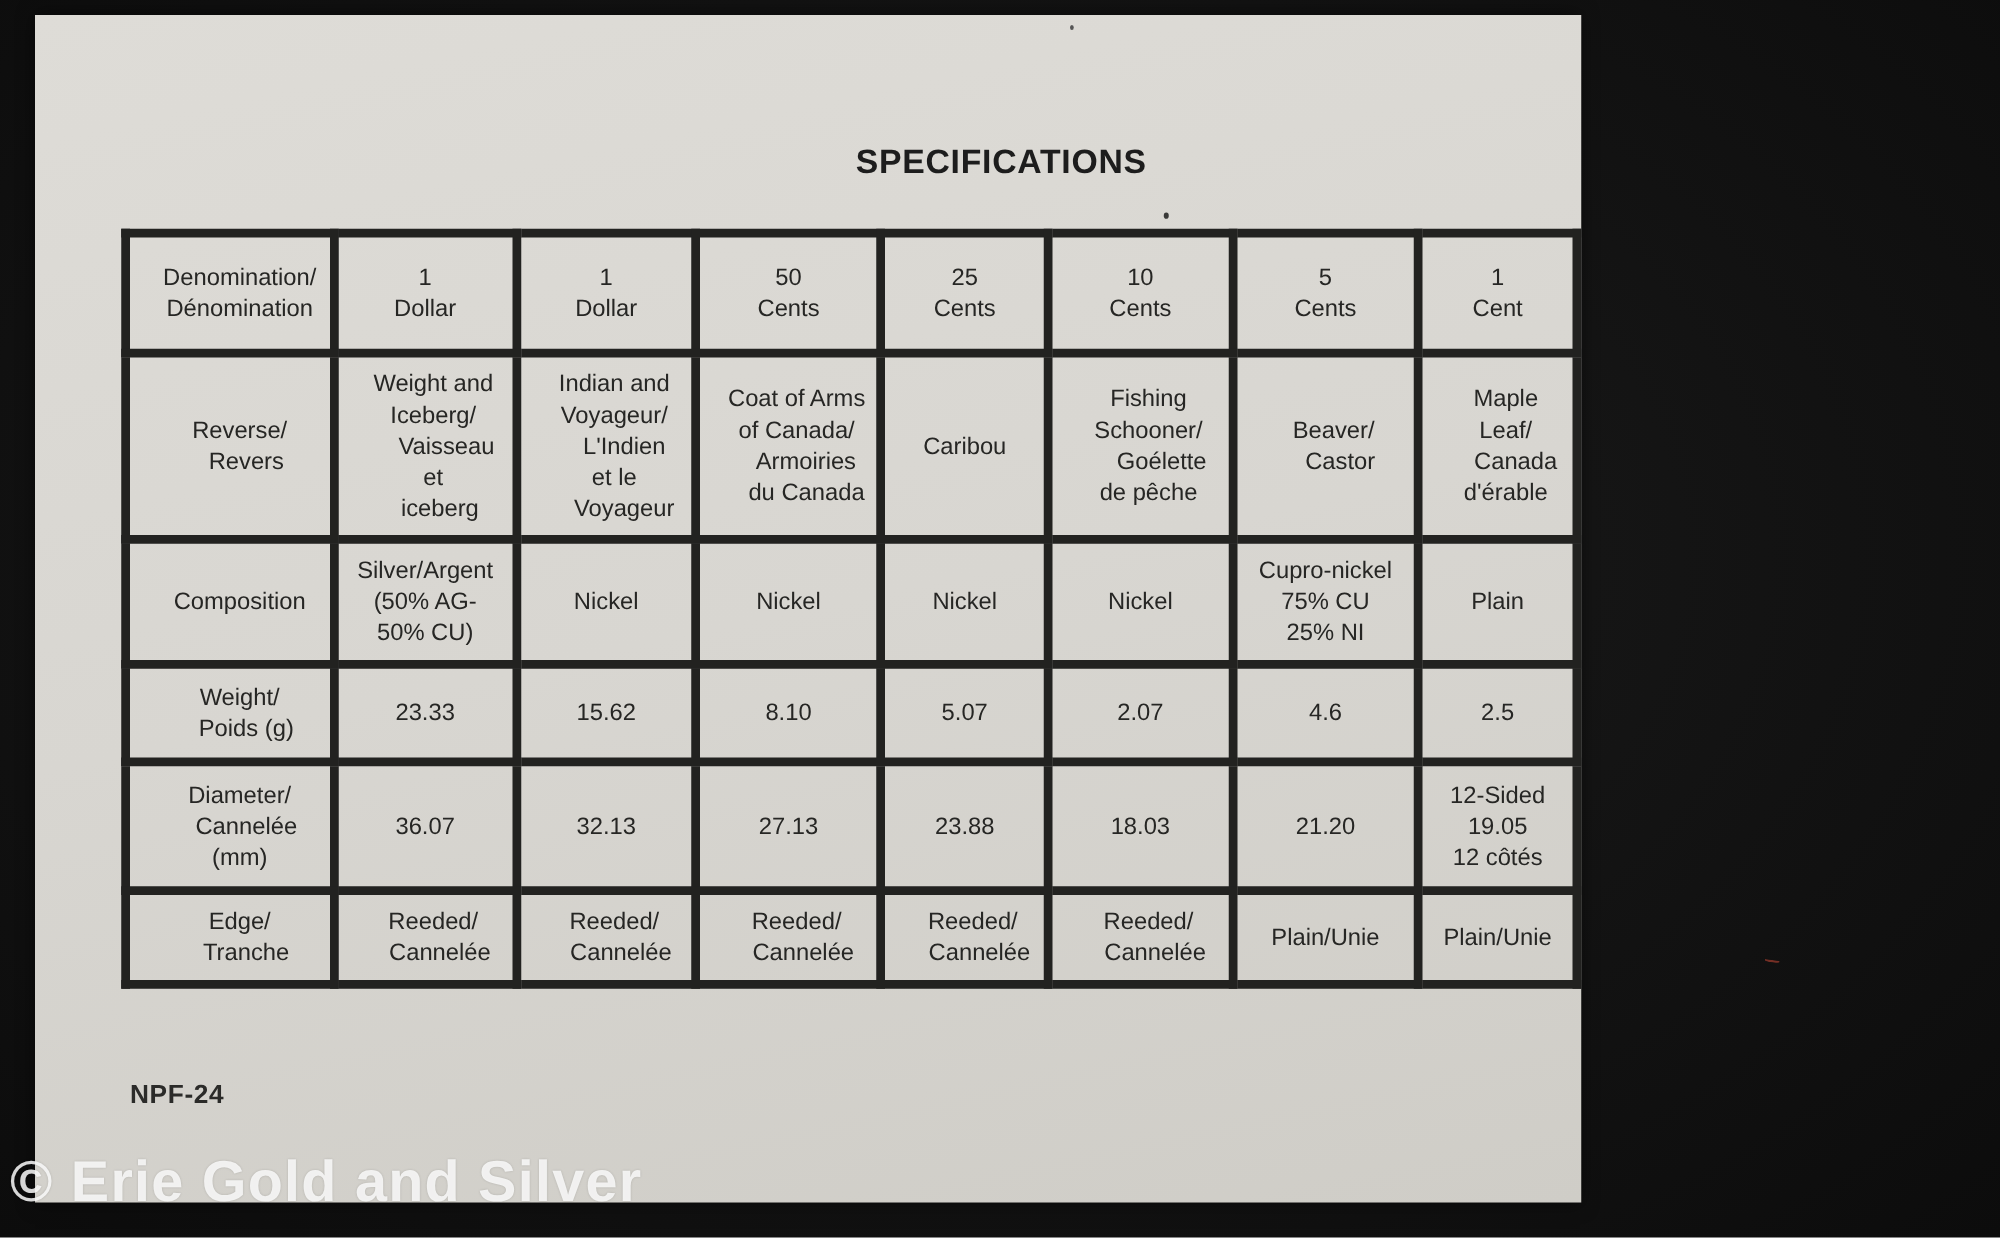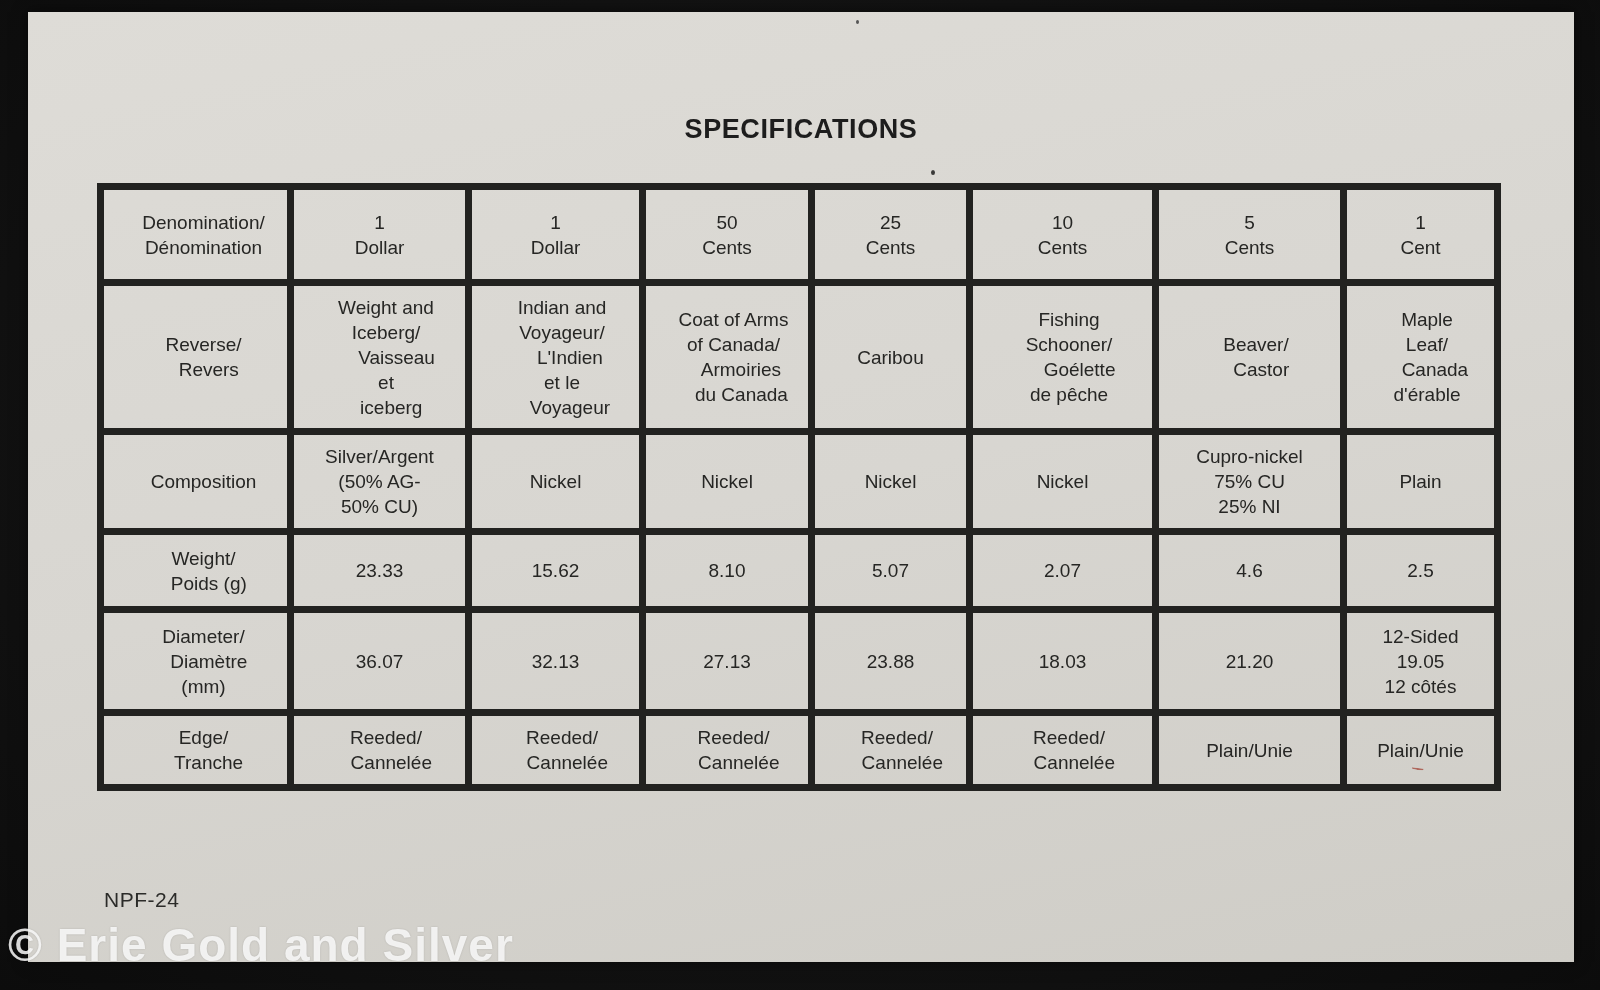--- a/index.html
+++ b/index.html
@@ -7,21 +7,21 @@
     width:1600px; height:990px;
     font-family:"Liberation Sans", sans-serif;
     overflow:hidden;
   }
   .stage {
     position:relative; width:1600px; height:990px;
     background:radial-gradient(ellipse at 50% 45%, #1c1c1c 0%, #121212 60%, #0c0c0c 100%);
     overflow:hidden;
   }
   .card {
-    position:absolute; left:28px; top:12px; width:1546px; height:950px;
+    position:absolute; left:28px; top:12px; width:1237px; height:950px;
     background:linear-gradient(168deg, #dedcd7 0%, #d8d6d1 50%, #cfcdc7 100%);
     box-shadow:0 0 14px rgba(0,0,0,0.55);
   }
   .title {
     position:absolute; left:70px; top:102px; width:1406px;
     text-align:center; font-size:27px; font-weight:bold;
     letter-spacing:0.6px; color:#1d1d1d;
   }
   table.spec {
     position:absolute; left:69px; top:171px;
@@ -36,22 +36,22 @@
   table.spec td.al { text-align:center; padding-left:13px; }
   table.spec td.lab { padding-left:16px; }
   .lines { white-space:pre; }
   tr.h-head  { height:96px; }
   tr.h-rev   { height:149px; }
   tr.h-comp  { height:100px; }
   tr.h-wt    { height:78px; }
   tr.h-diam  { height:103px; }
   tr.h-edge  { height:75px; }
   .code {
-    position:absolute; left:76px; top:876px;
-    font-size:21px; letter-spacing:0.5px; color:#2b2b29;
+    position:absolute; left:76px; top:852px;
+    font-size:21px; letter-spacing:0.5px; color:#2b2b29;font-weight:bold;
   }
   .watermark {
     position:absolute; left:8px; top:918px;
     font-size:46px; font-weight:bold; letter-spacing:1px;
     color:rgba(251,251,251,0.85);
     text-shadow:0 0 2px rgba(0,0,0,0.15);
   }
   .speck { position:absolute; border-radius:50%; background:#3a3a38; }
   .speck.s1 { left:903px; top:158px; width:4px; height:5px; }
   .speck.s2 { left:828px; top:8px;  width:3px; height:4px; background:#555; }
@@ -219,21 +219,21 @@
               <div class="lines">4.6</div>
             </td>
         <td>
               <div class="lines">2.5</div>
             </td>
       </tr>
 
       <tr class="h-diam">
         <td class="al lab">
               <div class="lines">Diameter/
-  Diamètre
+  Cannelée
 (mm)</div>
             </td>
         <td>
               <div class="lines">36.07</div>
             </td>
         <td>
               <div class="lines">32.13</div>
             </td>
         <td>
               <div class="lines">27.13</div>

